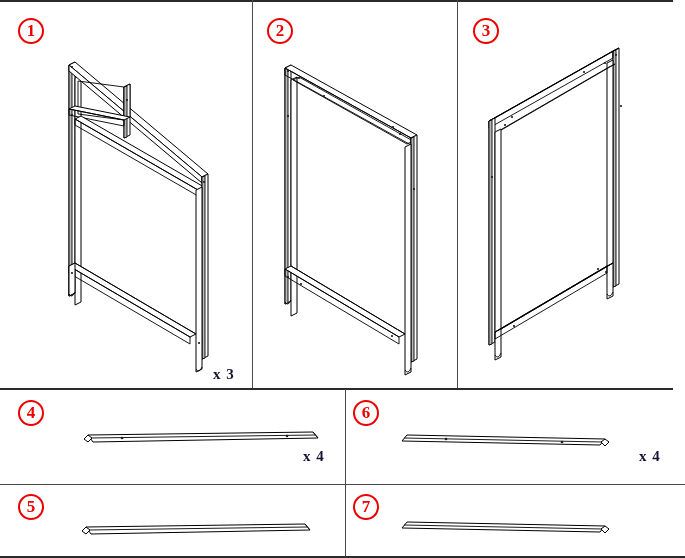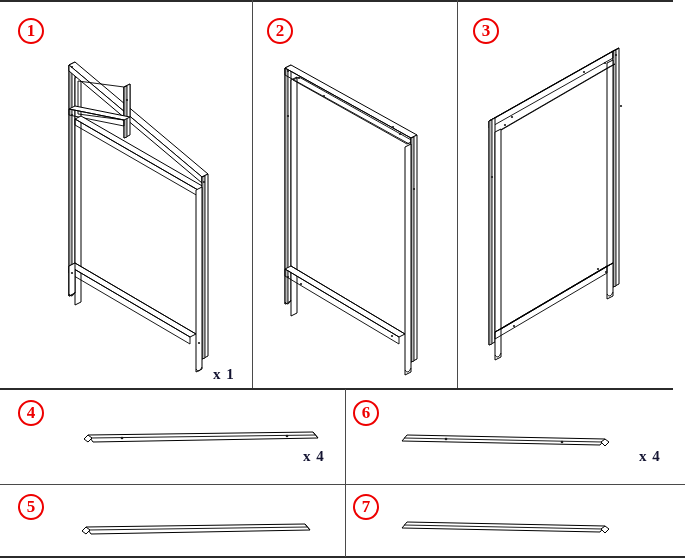--- a/index.html
+++ b/index.html
@@ -143,21 +143,21 @@
       <path class="edge-thin" d="M196,368 q3,5 6,-2"></path>
 
       <circle class="hole" cx="72" cy="66" r="1.1"></circle>
       <circle class="hole" cx="72" cy="114" r="1.1"></circle>
       <circle class="hole" cx="127" cy="99" r="1.1"></circle>
       <circle class="hole" cx="72" cy="272" r="1.1"></circle>
       <circle class="hole" cx="204" cy="181" r="1.1"></circle>
       <circle class="hole" cx="199" cy="342" r="1.1"></circle>
     </svg>
 
-    <div class="qty" style="left:213px; top:365px;">x 1</div>
+    <div class="qty" style="left:213px; top:365px;">x 3</div>
   </div>
 
   <div class="panel" style="left:253px; top:1px; width:204px; height:387px;">
     <div class="step-badge" style="left:14px; top:17px;">2</div>
 
     <svg class="art" width="204" height="387" viewBox="0 0 204 387">
 
       <polygon class="edge" points="32,67 38,64 38,300 32,303"></polygon>
       <polygon class="shade" points="32,67 35,66 35,302 32,303"></polygon>
 

